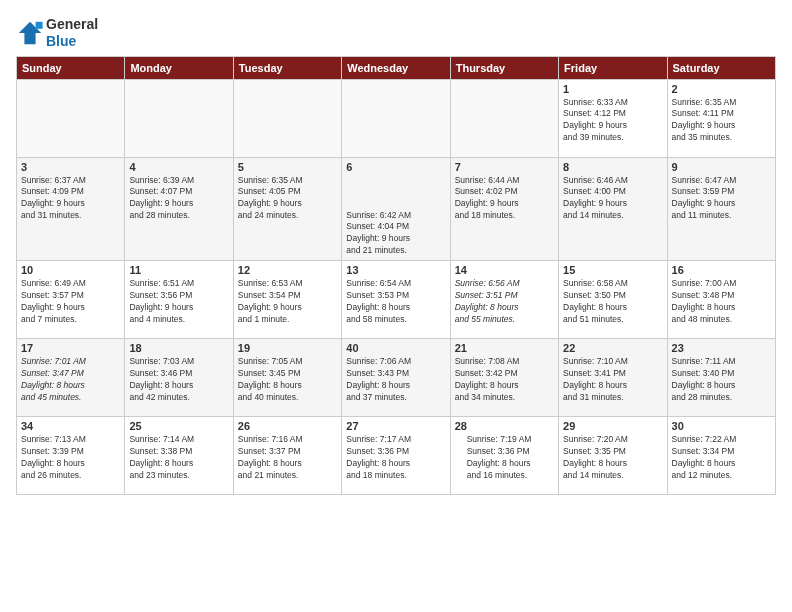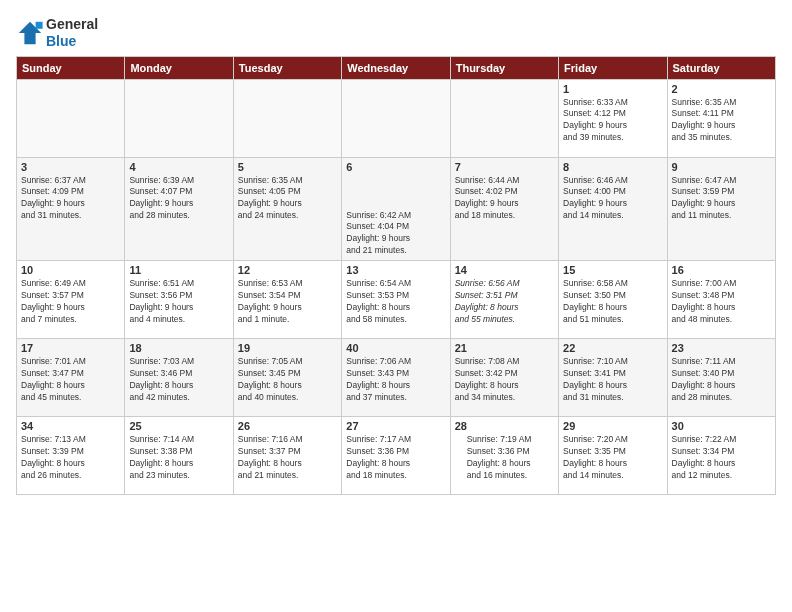--- a/index.html
+++ b/index.html
@@ -241,21 +241,21 @@
             <span class="day-num">16</span>
             <div class="day-info" style="white-space: pre-line;">Sunrise: 7:00 AM
 Sunset: 3:48 PM
 Daylight: 8 hours
 and 48 minutes.</div>
           </td>
         </tr>
         <tr>
           <td>
             <span class="day-num">17</span>
-            <div class="day-info" style="white-space: pre-line;">Sunrise: 7:01 AM
+            <div class="day-info" style="white-space: pre-line; font-style: italic;">Sunrise: 7:01 AM
 Sunset: 3:47 PM
 Daylight: 8 hours
 and 45 minutes.</div>
           </td>
           <td>
             <span class="day-num">18</span>
             <div class="day-info" style="white-space: pre-line;">Sunrise: 7:03 AM
 Sunset: 3:46 PM
 Daylight: 8 hours
 and 42 minutes.</div>

